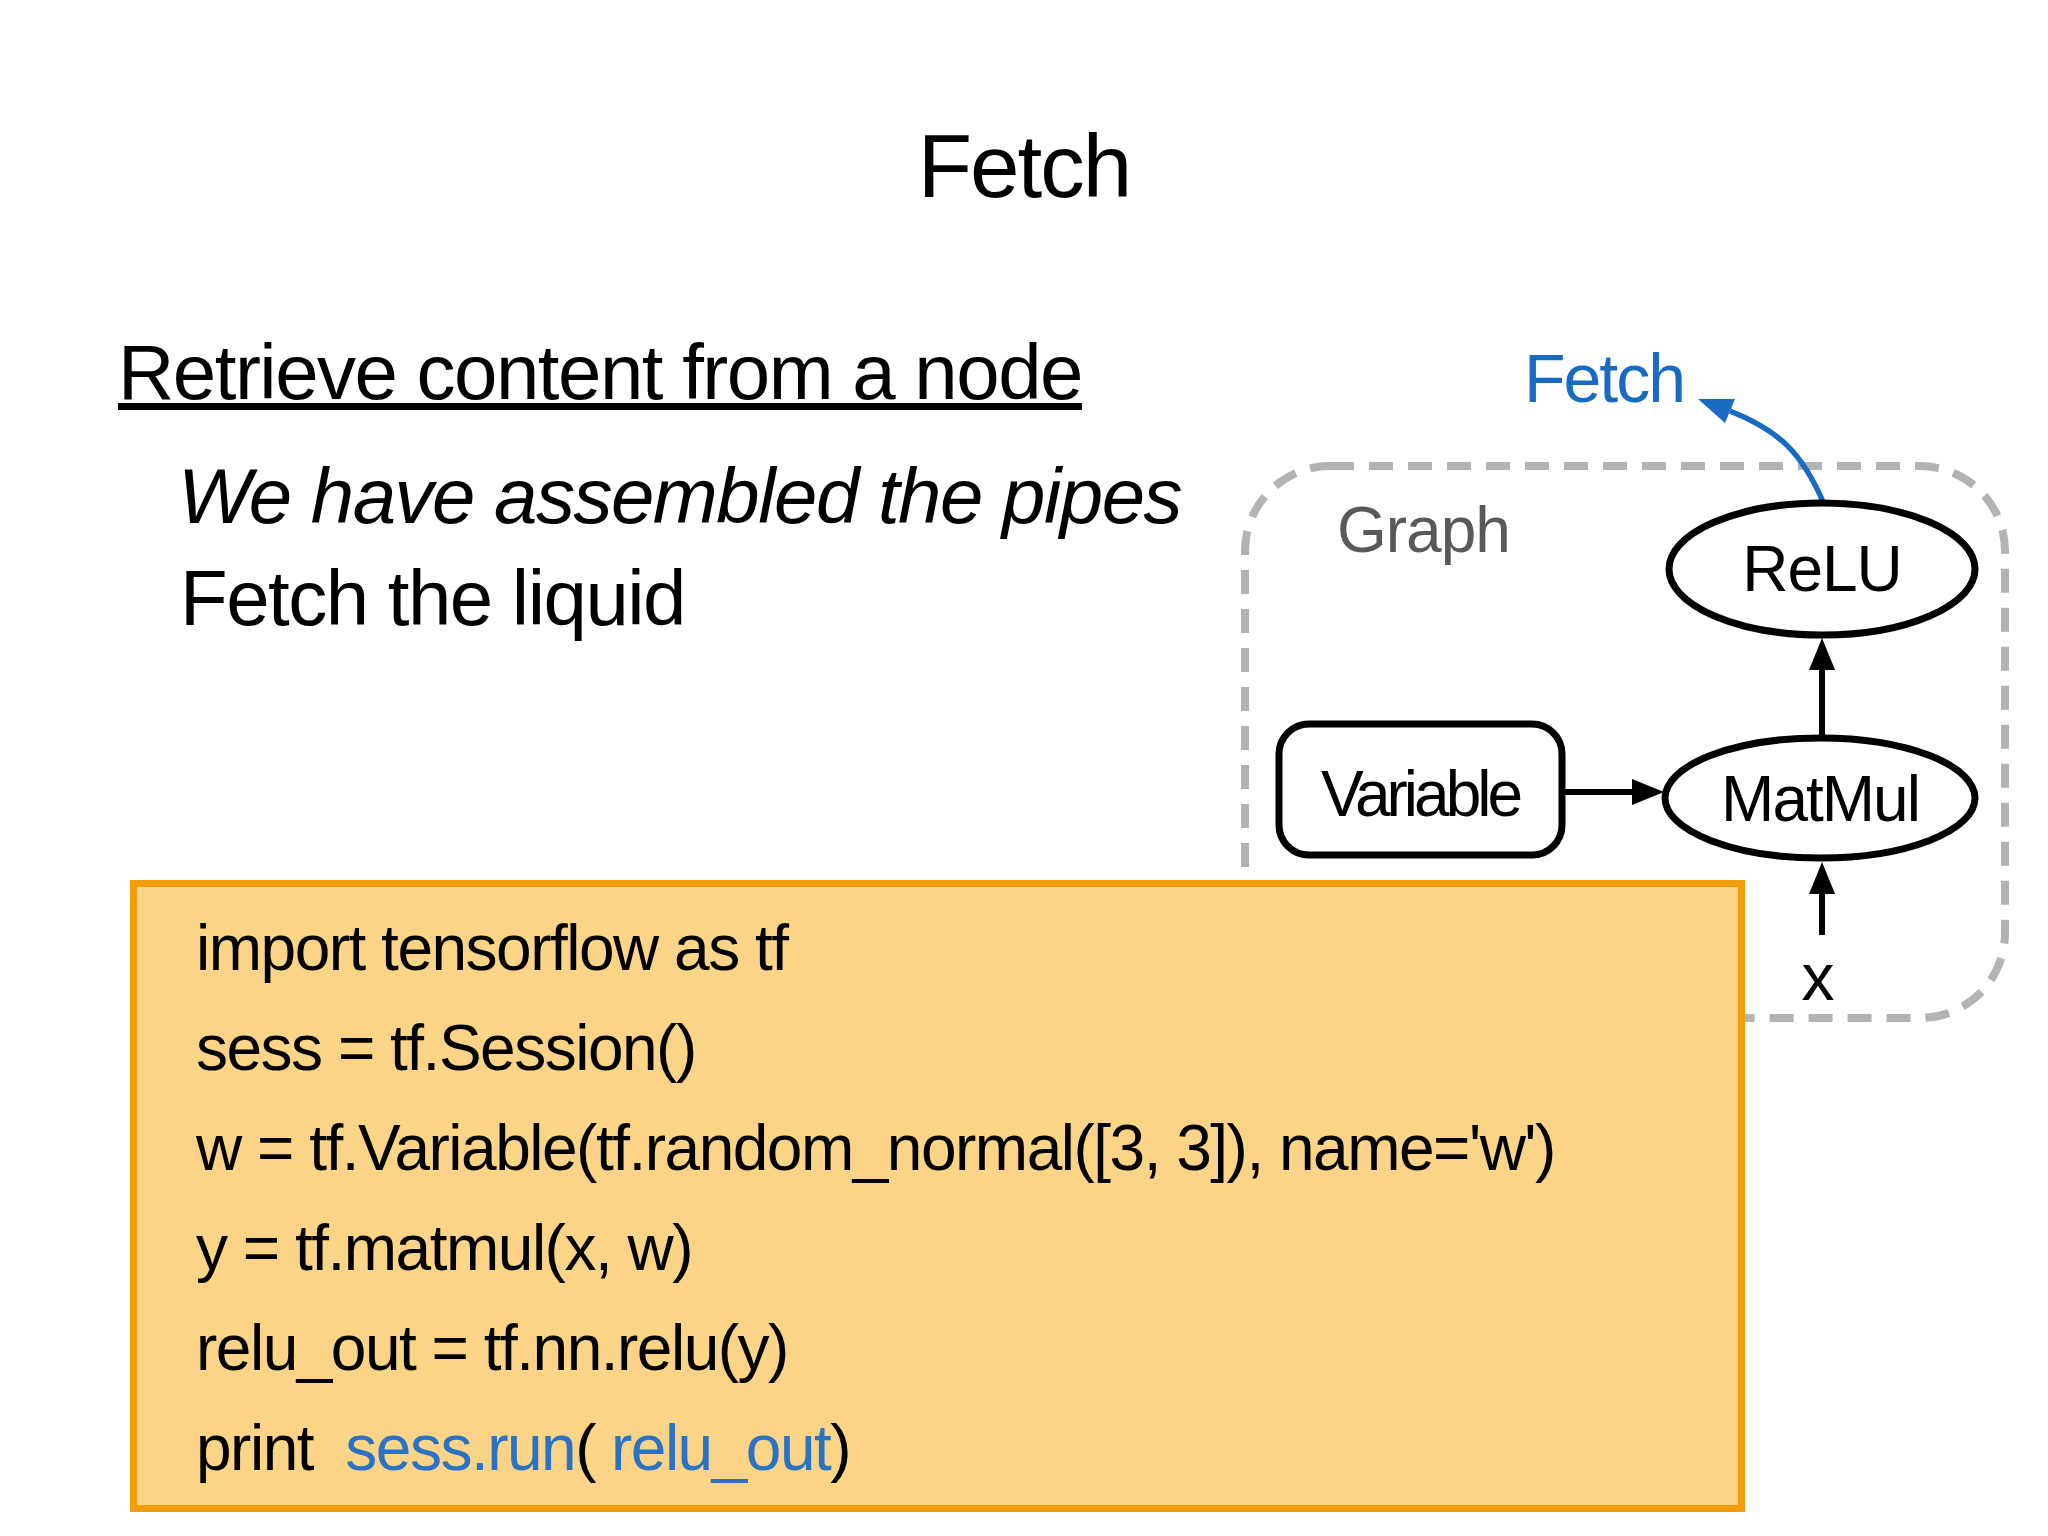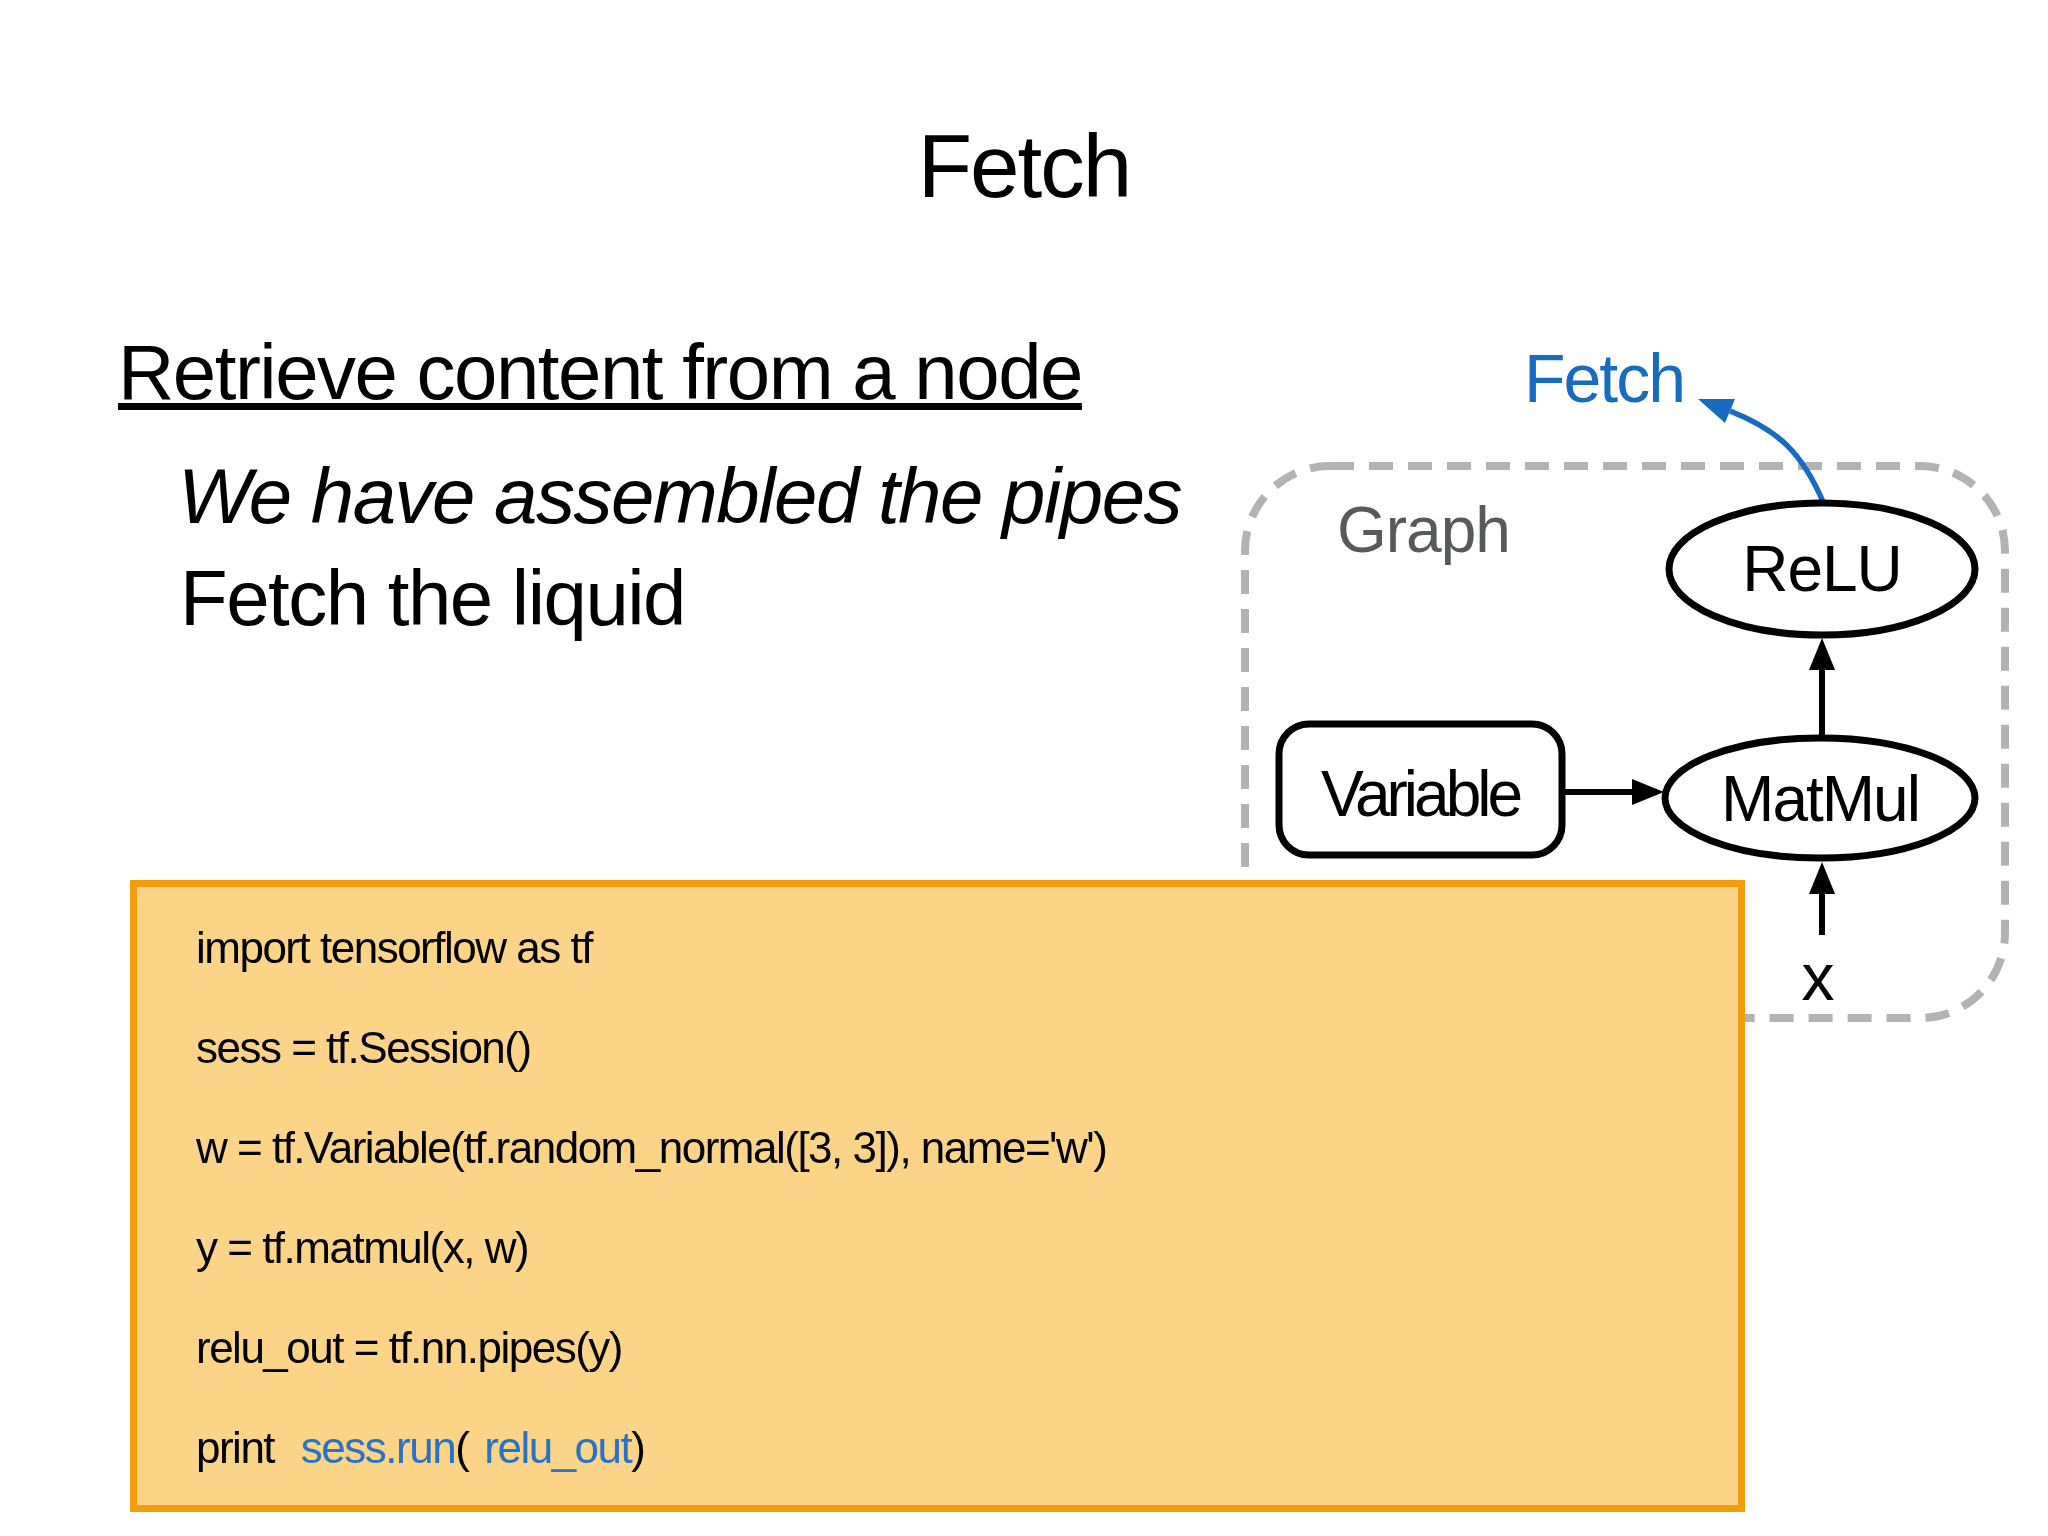--- a/index.html
+++ b/index.html
@@ -47,21 +47,21 @@
   .fetch-label{font-size:68px;letter-spacing:-2px;text-anchor:middle;fill:var(--fetch_blue);}
 
   .code-box{
     position:absolute;left:130px;top:880px;width:1615px;height:632px;
     box-sizing:border-box;
     background:var(--code_box_fill);
     border:7px solid var(--code_box_border);
     padding:11px 0 0 59px;
   }
   .code-line{
-    font-size:44px;letter-spacing:-1.5px;line-height:100px;height:100px;
+    font-size:64px;letter-spacing:-1.5px;line-height:100px;height:100px;
     white-space:pre;
   }
   .code-blue{color:var(--code_blue);margin-left:16px;}
 </style>
 </head>
 <body>
 
 <div class="slide">
 
   <div class="title">Fetch</div>
@@ -100,17 +100,17 @@
     <text class="svg-label x-label" x="1818" y="1000">x</text>
 
     <text class="svg-label fetch-label" x="1604" y="402">Fetch</text>
   </svg>
 
   <div class="code-box">
     <div class="code-line">import tensorflow as tf</div>
     <div class="code-line">sess = tf.Session()</div>
     <div class="code-line">w = tf.Variable(tf.random_normal([3, 3]), name='w')</div>
     <div class="code-line">y = tf.matmul(x, w)</div>
-    <div class="code-line">relu_out = tf.nn.pipes(y)</div>
+    <div class="code-line">relu_out = tf.nn.relu(y)</div>
     <div class="code-line"><span>print </span><span class="code-blue">sess.run</span><span>(</span><span class="code-blue">relu_out</span><span>)</span></div>
   </div>
 
 </div>
 
 </body></html>

